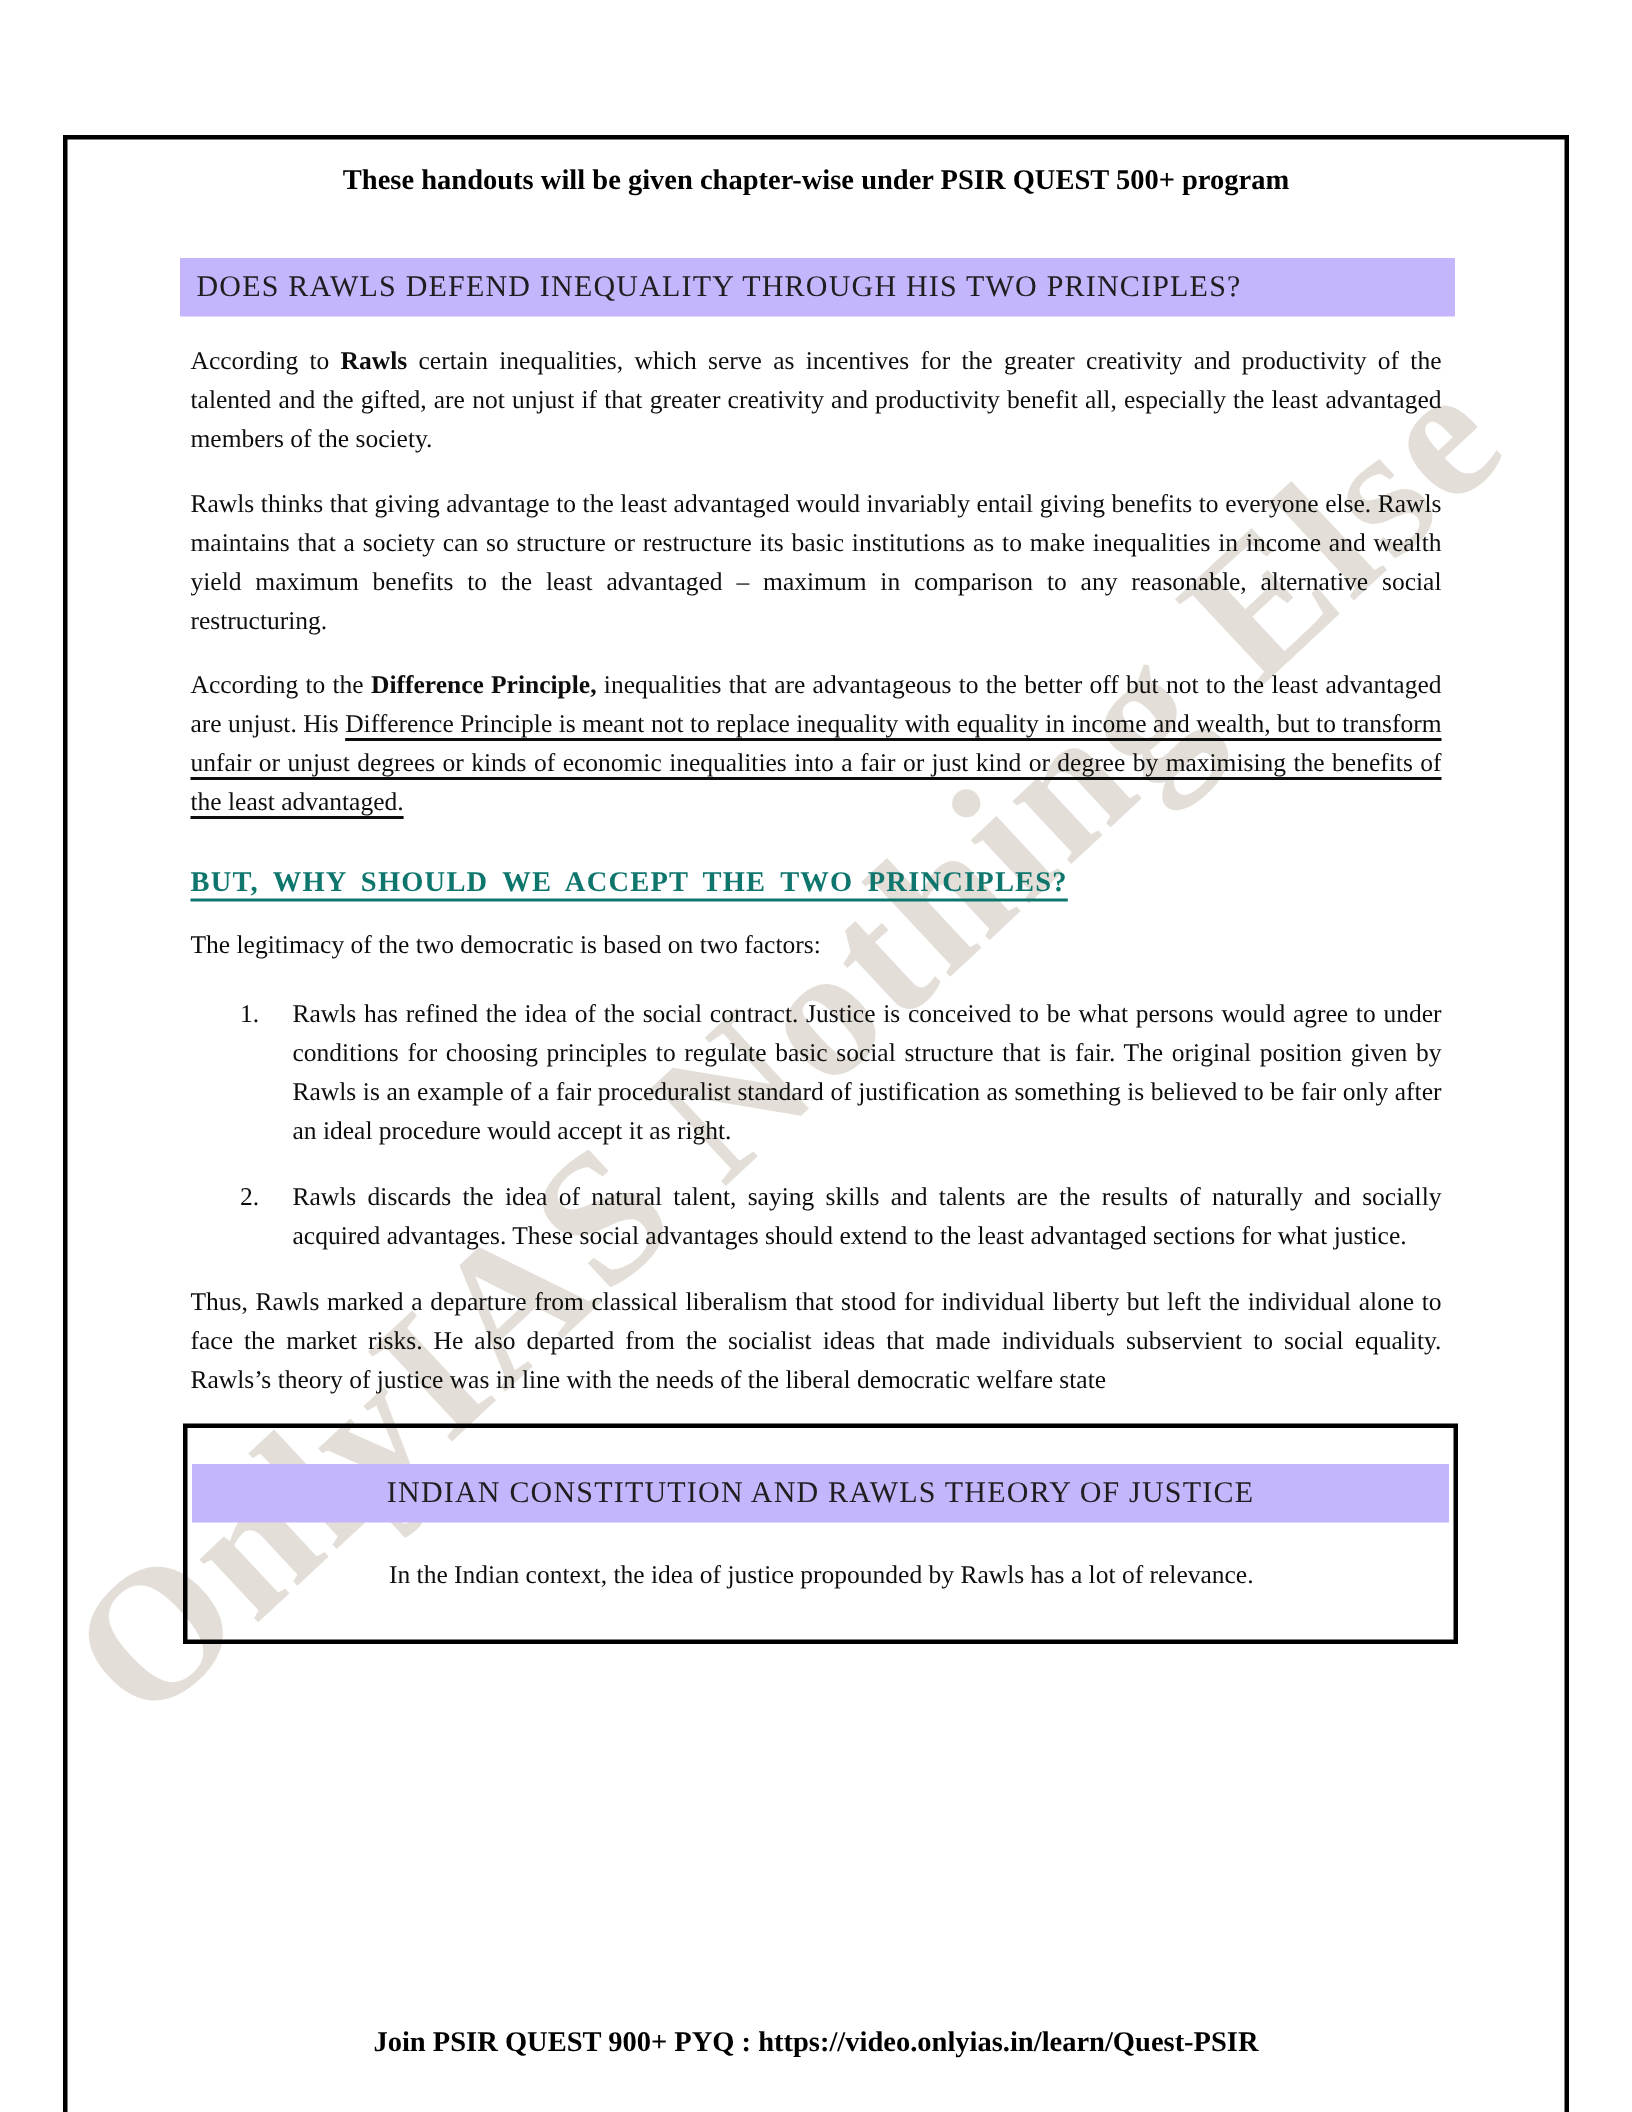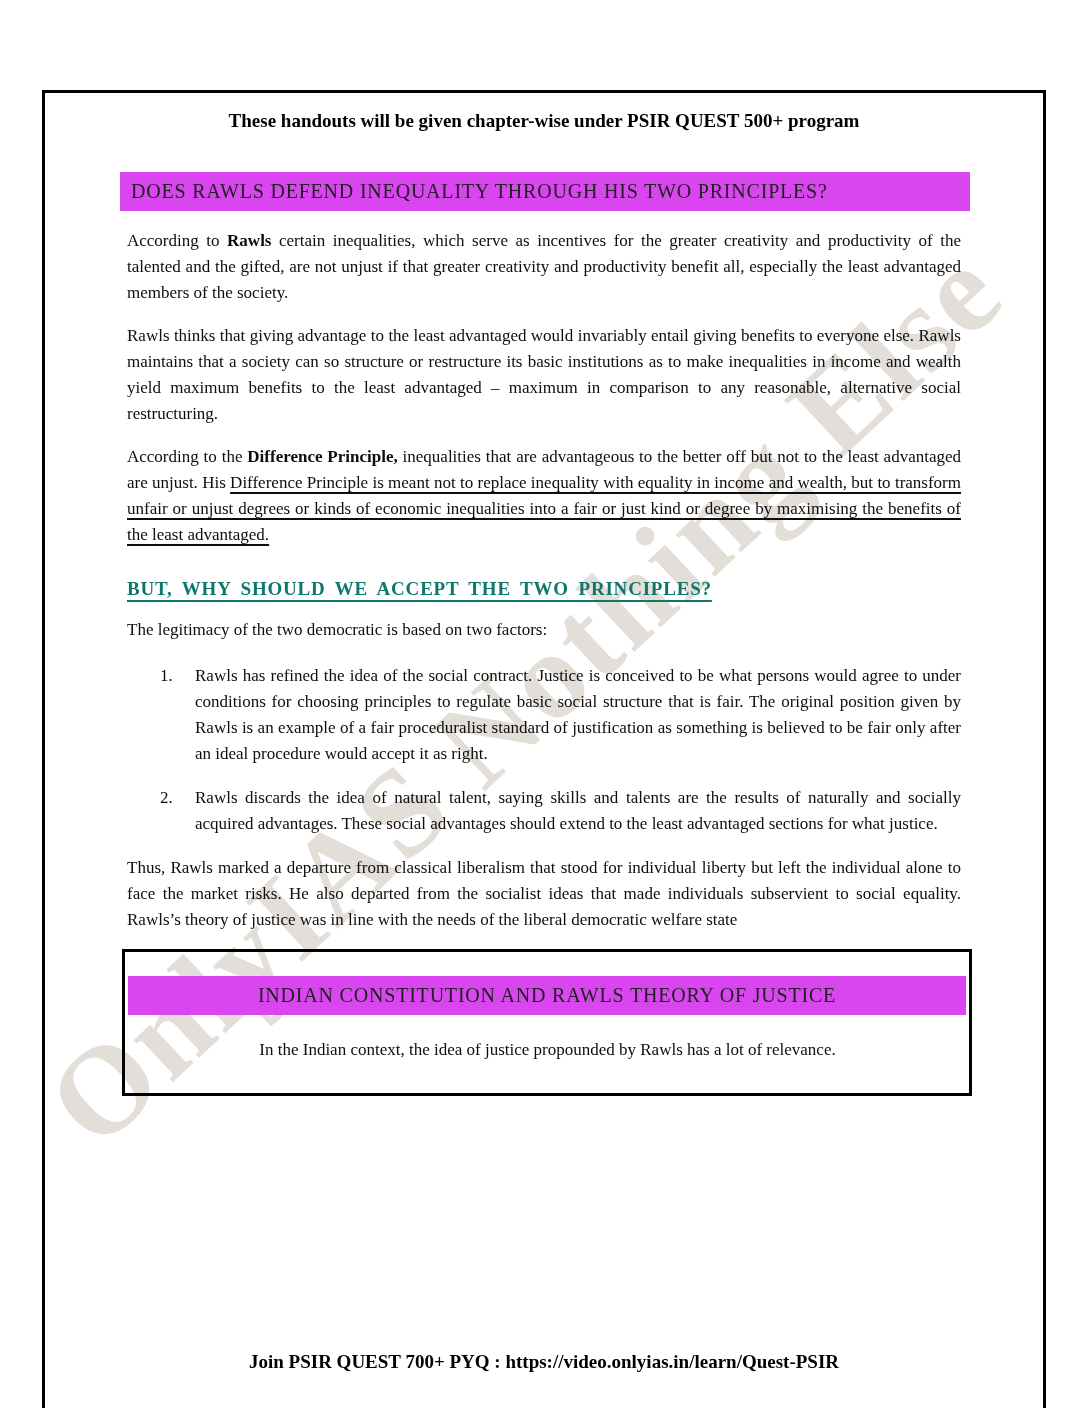--- a/index.html
+++ b/index.html
@@ -47,21 +47,21 @@
     font-weight: bold;
     font-size: 19px;
     color: #000000;
   }
   .content {
     margin: 0 82px;
     font-size: 17px;
     color: #0d0d0d;
   }
   .bar-heading {
-    background: #d946ef;
+    background: #c4b5fd;
     margin: 40px -9px 0 -7px;
     padding: 8px 11px;
     font-size: 20px;
     letter-spacing: 0.8px;
     color: #1f1f1f;
   }
   .para {
     text-align: justify;
     line-height: 26px;
     margin: 17px 0 0 0;
@@ -159,17 +159,17 @@
 
       <p class="para">Thus, Rawls marked a departure from classical liberalism that stood for individual liberty but left the individual alone to face the market risks. He also departed from the socialist ideas that made individuals subservient to social equality. Rawls’s theory of justice was in line with the needs of the liberal democratic welfare state</p>
 
       <div class="justice-box">
         <div class="bar-heading box-bar">INDIAN CONSTITUTION AND RAWLS THEORY OF JUSTICE</div>
         <p class="para box-para">In the Indian context, the idea of justice propounded by Rawls has a lot of relevance.</p>
       </div>
 
     </div>
 
-    <div class="doc-footer">Join PSIR QUEST 700+ PYQ : https://video.onlyias.in/learn/Quest-PSIR</div>
+    <div class="doc-footer">Join PSIR QUEST 900+ PYQ : https://video.onlyias.in/learn/Quest-PSIR</div>
 
   </div>
 
 </div>
 
 </body></html>

